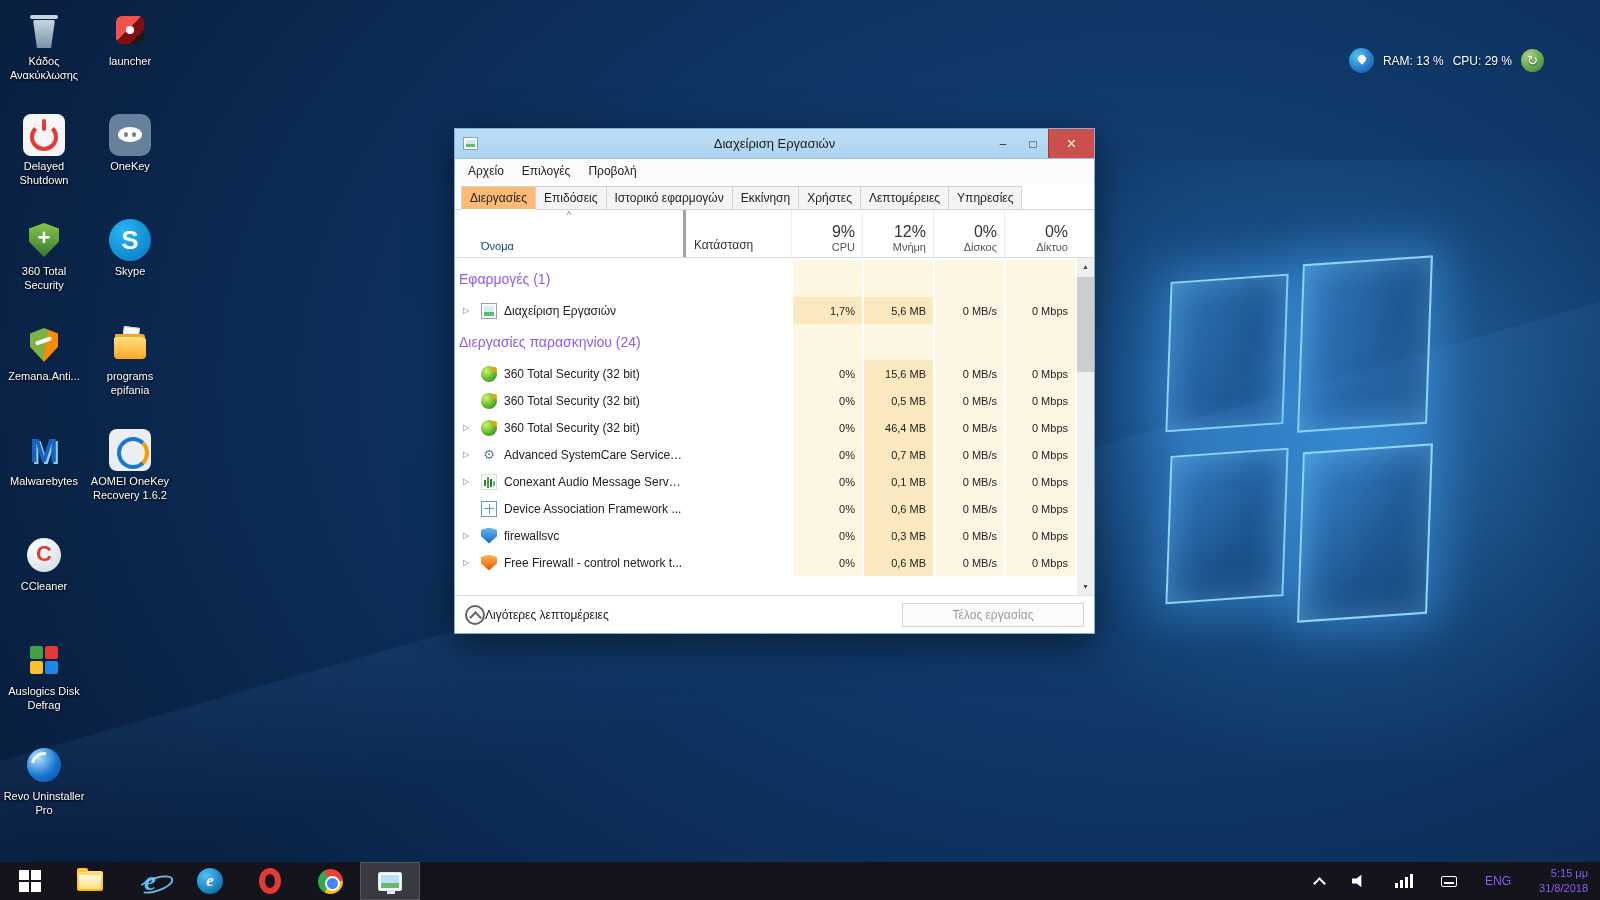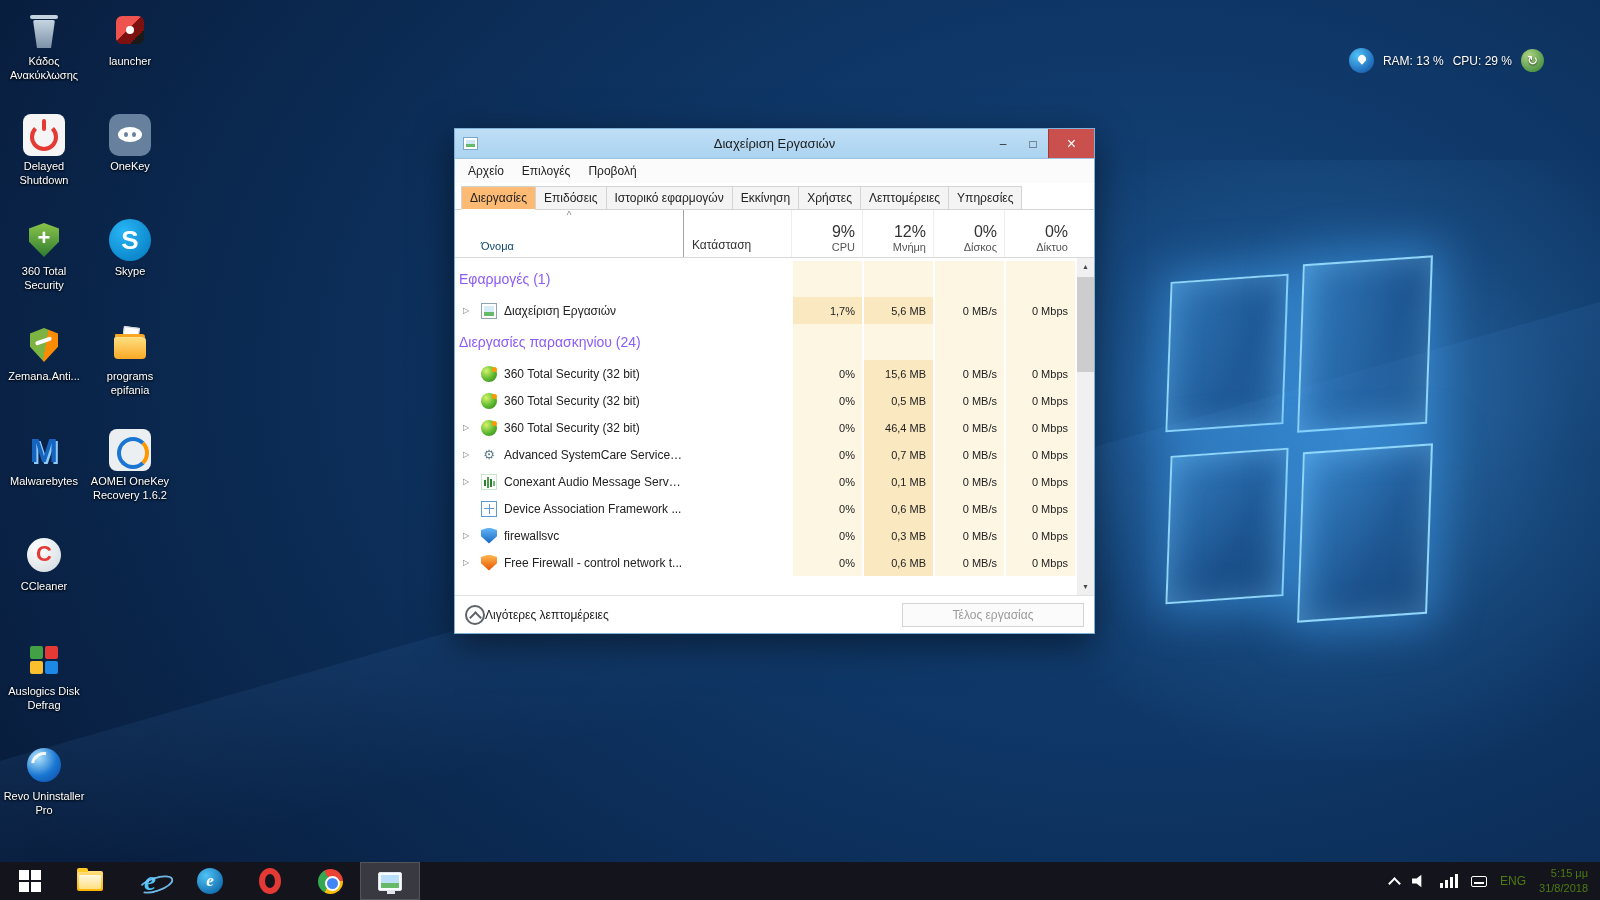--- a/index.html
+++ b/index.html
@@ -113,21 +113,21 @@
   .menu-item{padding:4px 9px;font-size:12px;color:#222}
 
   .tabstrip{height:27px;display:flex;align-items:flex-end;padding-left:6px;border-bottom:1px solid #d4d4d4;flex:0 0 27px;background:#fff}
   .tab{font-size:12px;color:#222;padding:4px 8px;background:#f4f4f4;border:1px solid #d4d4d4;margin-right:-1px;margin-bottom:-1px;white-space:nowrap}
   .tab.active{background:#fdba74;border-bottom-color:#fff}
 
   .colheader{height:48px;display:flex;border-bottom:1px solid #d9d9d9;background:#fff;flex:0 0 48px;position:relative}
   .ch-name{width:228px;position:relative;flex:0 0 228px}
   .sort-caret{position:absolute;left:50%;top:1px;transform:translateX(-50%);font-size:10px;color:#8a8a8a;line-height:1}
   .ch-name-label{position:absolute;left:26px;bottom:5px;font-size:11px;color:#0c4a6e}
-  .ch-status{width:108px;flex:0 0 108px;border-left:1px solid #a3a3a3;position:relative}
+  .ch-status{width:108px;flex:0 0 108px;border-left:3px solid #a3a3a3;position:relative}
   .ch-status-label{position:absolute;left:8px;bottom:5px;font-size:12px;color:#333}
   .usage-headers{display:flex}
   .usage-col{width:71px;border-left:1px solid #ededed;display:flex;flex-direction:column;align-items:flex-end;
     justify-content:flex-end;padding:3px 7px 4px 0}
   .u-pct{font-size:16px;color:#333}
   .u-label{font-size:11px;color:#555}
 
   .list{flex:1;position:relative;background:#fff;overflow:hidden;padding-top:3px}
   .prow{display:flex;align-items:stretch}
   .proc-row{height:27px}
@@ -200,21 +200,21 @@
   .tb-ietile-icon::before{content:"e"}
   .tb-opera-icon{width:22px;height:26px;border-radius:50%;border:6px solid #e53935}
   .tb-chrome-icon{width:25px;height:25px;border-radius:50%;position:relative;
     background:conic-gradient(from -30deg,#ea4335 0 33%,#fbbc05 0 66%,#34a853 0 100%)}
   .tb-chrome-icon::before{content:"";position:absolute;left:7px;top:7px;width:11px;height:11px;border-radius:50%;
     background:#4285f4;border:2px solid #fff}
   .tb-taskmgr-icon{width:24px;height:19px;position:relative;background:#f5fbff;border:1px solid #dfe5ea;border-radius:2px}
   .tb-taskmgr-icon::before{content:"";position:absolute;inset:2px;background:linear-gradient(0deg,#66bb6a 0 5px,#bbdefb 5px)}
   .tb-taskmgr-icon::after{content:"";position:absolute;left:8px;bottom:-4px;width:8px;height:3px;background:#dfe5ea}
 
-  .tray{margin-left:auto;display:flex;align-items:center;gap:13px;height:100%;padding-right:12px;color:#4d7c0f}
+  .tray{margin-left:auto;display:flex;align-items:center;gap:28px;height:100%;padding-right:12px;color:#8b5cf6}
   .tr-chevron{width:9px;height:9px;border-top:2px solid #fff;border-left:2px solid #fff;transform:rotate(45deg);margin-top:4px}
   .tr-speaker{width:15px;height:14px;background:#fff;
     clip-path:polygon(0 32%,30% 32%,62% 6%,62% 94%,30% 68%,0 68%)}
   .tr-signal{width:18px;height:14px;background-repeat:no-repeat;
     background-image:linear-gradient(#fff,#fff),linear-gradient(#fff,#fff),linear-gradient(#fff,#fff),linear-gradient(#fff,#fff);
     background-size:3px 5px,3px 8px,3px 11px,3px 14px;
     background-position:0 bottom,5px bottom,10px bottom,15px bottom}
   .tr-kbd{width:16px;height:11px;border:1px solid #fff;border-radius:2px;position:relative}
   .tr-kbd::before{content:"";position:absolute;left:2px;bottom:2px;right:2px;height:2px;background:#fff}
   .tr-lang{font-size:12px}

